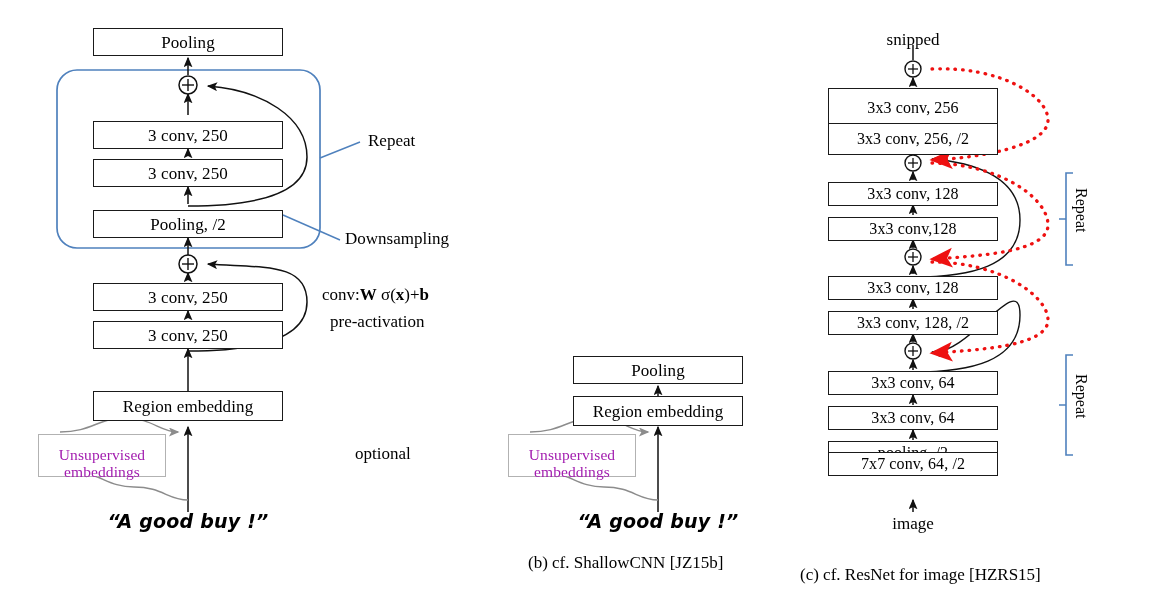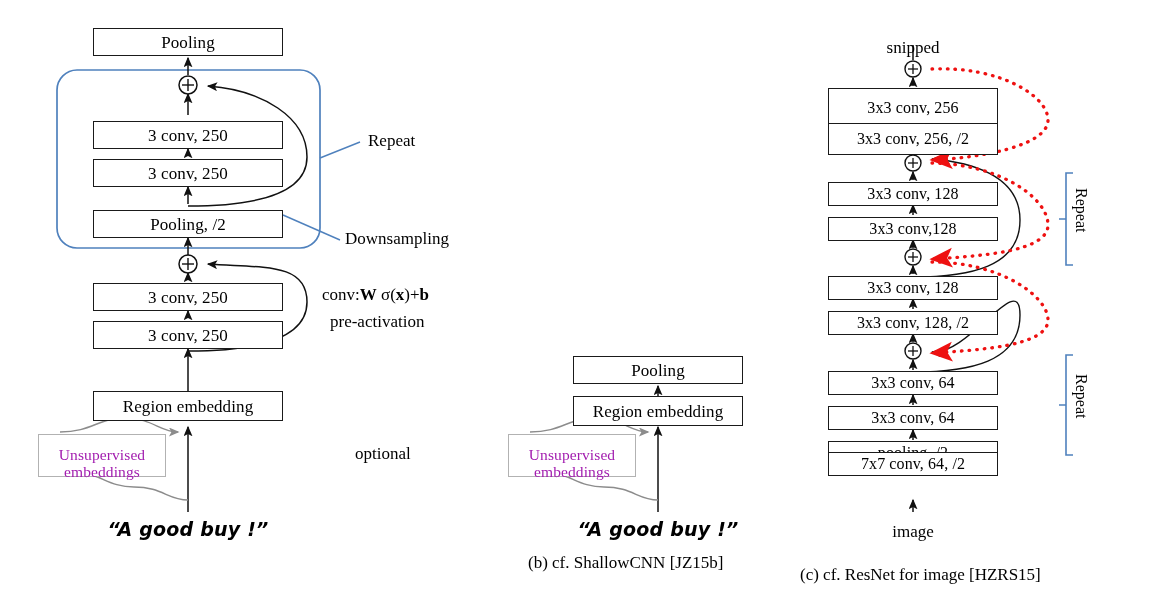--- a/index.html
+++ b/index.html
@@ -32,21 +32,20 @@
     line-height:1.12;
     display:block;
     text-align:center;
     padding-top:11px;
   }
   .plain{
     position:absolute;
     font-size:17px;
     white-space:nowrap;
     line-height:1.2;
-    margin-top:8px;
   }
   .plain.center{transform:translateX(-50%);}
   .handwrite{
     font-family:"DejaVu Sans",sans-serif;
     font-weight:700;
     font-style:italic;
     font-size:19px;
     letter-spacing:.2px;
   }
   .caption{

